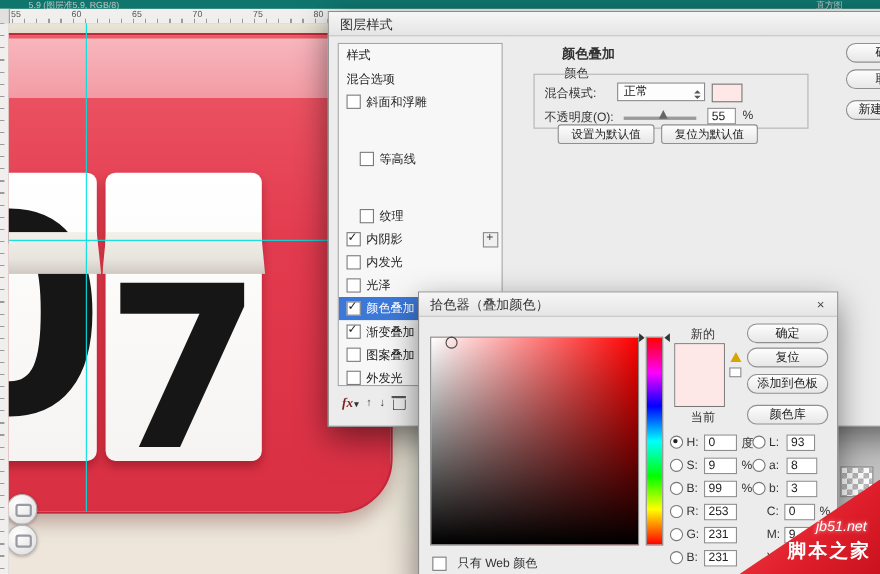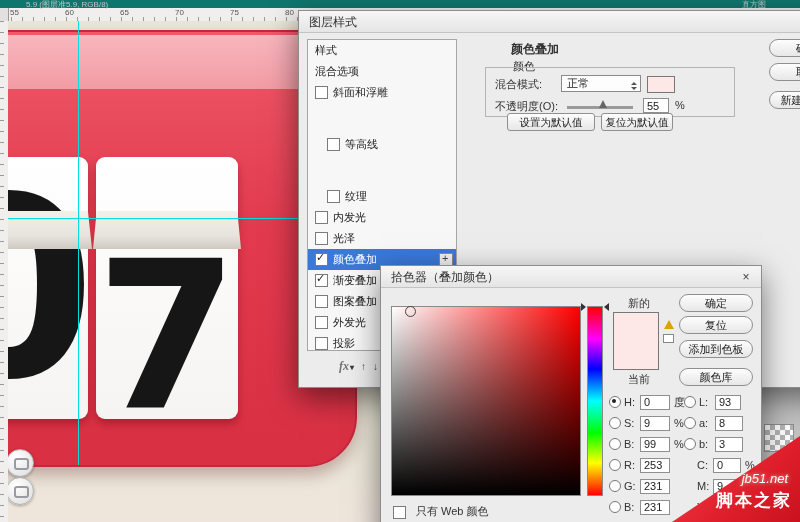--- a/index.html
+++ b/index.html
@@ -72,21 +72,21 @@
   .lsrow.indent{padding-left:19px;margin-top:31px;}
   .lsrow .lbl{white-space:nowrap;}
   .lsrow.selected{background:#3b78d8;}
   .lsrow.selected .lbl{color:#fff;}
   .cbx{width:11px;height:11px;border:1px solid #7a7a7a;background:#fff;margin-right:5px;flex:none;position:relative;}
   .checked .cbx::after{content:"✓";position:absolute;left:0px;top:-3px;font-size:11px;color:#222;}
   .plusbox{width:12px;height:12px;border:1px solid #8a8a8a;background:#f0f0f0;margin-left:auto;margin-right:3px;
        flex:none;position:relative;}
   .plusbox::after{content:"+";position:absolute;left:2px;top:-2px;font-size:11px;color:#444;}
   #ls-footer{position:absolute;left:12px;top:348px;display:flex;align-items:center;gap:7px;}
-  #fx-btn{font-style:italic;font-weight:bold;font-size:12px;color:#737373;font-family:"Liberation Serif",serif;margin-left:28px;}
+  #fx-btn{font-style:italic;font-weight:bold;font-size:12px;color:#7f1d1d;font-family:"Liberation Serif",serif;}
   #fx-btn::after{content:"▾";font-size:8px;color:#333;font-style:normal;margin-left:1px;}
   .arrow-ico{font-size:10px;color:#444;}
   #trash-ico{width:10px;height:9px;border:1px solid #555;border-top:none;border-radius:0 0 2px 2px;position:relative;margin-top:3px;}
   #trash-ico::before{content:"";position:absolute;left:-2px;top:-3px;width:13px;height:2px;background:#555;}
   #ls-head{position:absolute;left:212px;top:30px;font-size:12px;font-weight:bold;color:#333;}
   #ls-sec{position:absolute;left:214px;top:48px;font-size:11px;color:#333;}
   #ls-group{position:absolute;left:186px;top:56px;width:248px;height:48px;border:1px solid #b4b4b4;}
   #ls-blend-lbl{position:absolute;left:196px;top:66px;}
   #ls-blend-dd{position:absolute;left:262px;top:64px;width:80px;height:17px;background:#fdfdfd;
        border:1px solid #8a8a8a;font-size:11px;color:#222;line-height:15px;padding-left:5px;box-sizing:border-box;}
@@ -94,21 +94,21 @@
   .spin::before{content:"";display:block;width:0;height:0;border:3px solid transparent;border-bottom-color:#555;margin-bottom:2px;}
   .spin::after{content:"";display:block;width:0;height:0;border:3px solid transparent;border-top-color:#555;}
   #ls-swatch{position:absolute;left:348px;top:65px;width:26px;height:15px;border:1px solid #777;}
   #ls-op-lbl{position:absolute;left:196px;top:88px;}
   #ls-op-track{position:absolute;left:268px;top:95px;width:66px;height:3px;background:#9a9a9a;}
   #ls-op-thumb{position:absolute;left:300px;top:89px;width:0;height:0;
        border-left:4px solid transparent;border-right:4px solid transparent;border-bottom:8px solid #666;}
   #ls-op-val{position:absolute;left:344px;top:87px;width:26px;}
   #ls-op-unit{position:absolute;left:376px;top:88px;}
   #ls-setdef{position:absolute;left:208px;top:102px;width:88px;border-radius:3px;font-size:10.5px;}
-  #ls-resetdef{position:absolute;left:302px;top:102px;width:72px;border-radius:3px;font-size:10.5px;}
+  #ls-resetdef{position:absolute;left:302px;top:102px;width:88px;border-radius:3px;font-size:10.5px;}
   .ls-side-btn{position:absolute;left:470px;width:76px;}
 
   
   #dlg-cp{left:380px;top:265px;width:380px;height:278px;z-index:4;}
   #cp-close{position:absolute;right:8px;top:4px;width:14px;height:14px;font-size:12px;color:#444;line-height:14px;text-align:center;}
   #cp-close::after{content:"×";}
   #cp-field{position:absolute;left:10px;top:40px;width:190px;height:190px;border:1px solid #8a8a8a;box-sizing:border-box;
        background:linear-gradient(to bottom,rgba(0,0,0,0),#000),linear-gradient(to right,#fff,#f00);}
   #cp-marker{position:absolute;left:13px;top:-1px;width:9px;height:9px;border:1px solid #444;border-radius:50%;}
   #cp-hue{position:absolute;left:206px;top:40px;width:16px;height:190px;border:1px solid #8a8a8a;box-sizing:border-box;
@@ -201,20 +201,25 @@
         <span class="lbl">斜面和浮雕</span>
       </div>
       <div class="lsrow indent">
         <span class="cbx"></span>
         <span class="lbl">等高线</span>
       </div>
       <div class="lsrow indent">
         <span class="cbx"></span>
         <span class="lbl">纹理</span>
       </div>
+      <div class="lsrow checked">
+        <span class="cbx"></span>
+        <span class="lbl">内阴影</span>
+        <span class="plusbox"></span>
+      </div>
       <div class="lsrow">
         <span class="cbx"></span>
         <span class="lbl">内发光</span>
       </div>
       <div class="lsrow">
         <span class="cbx"></span>
         <span class="lbl">光泽</span>
       </div>
       <div class="lsrow checked selected">
         <span class="cbx"></span>

